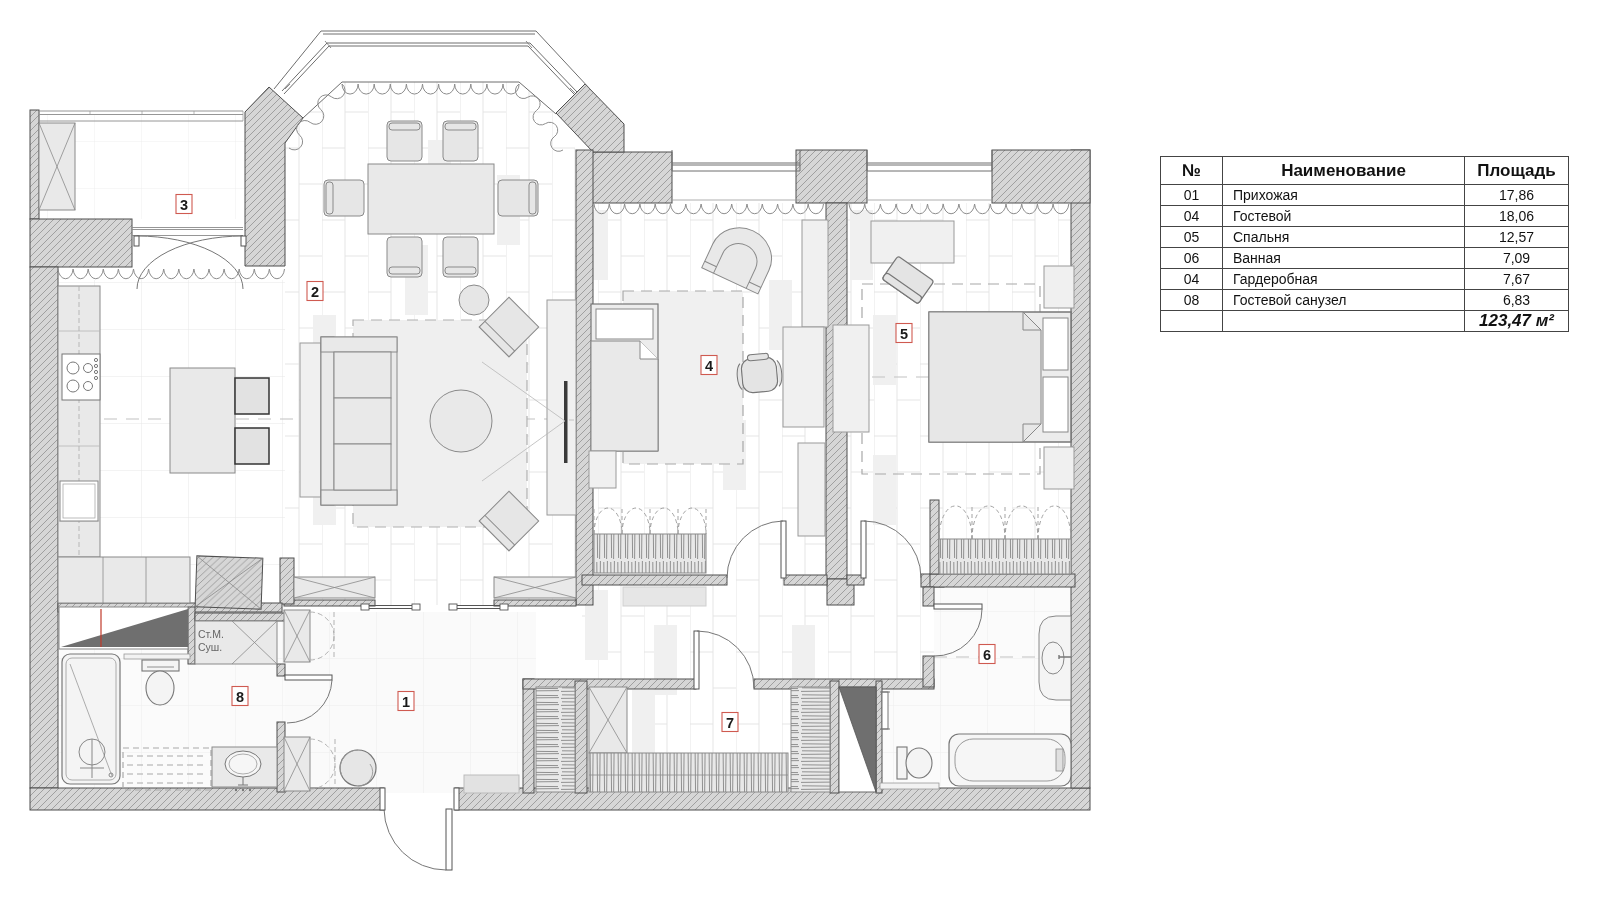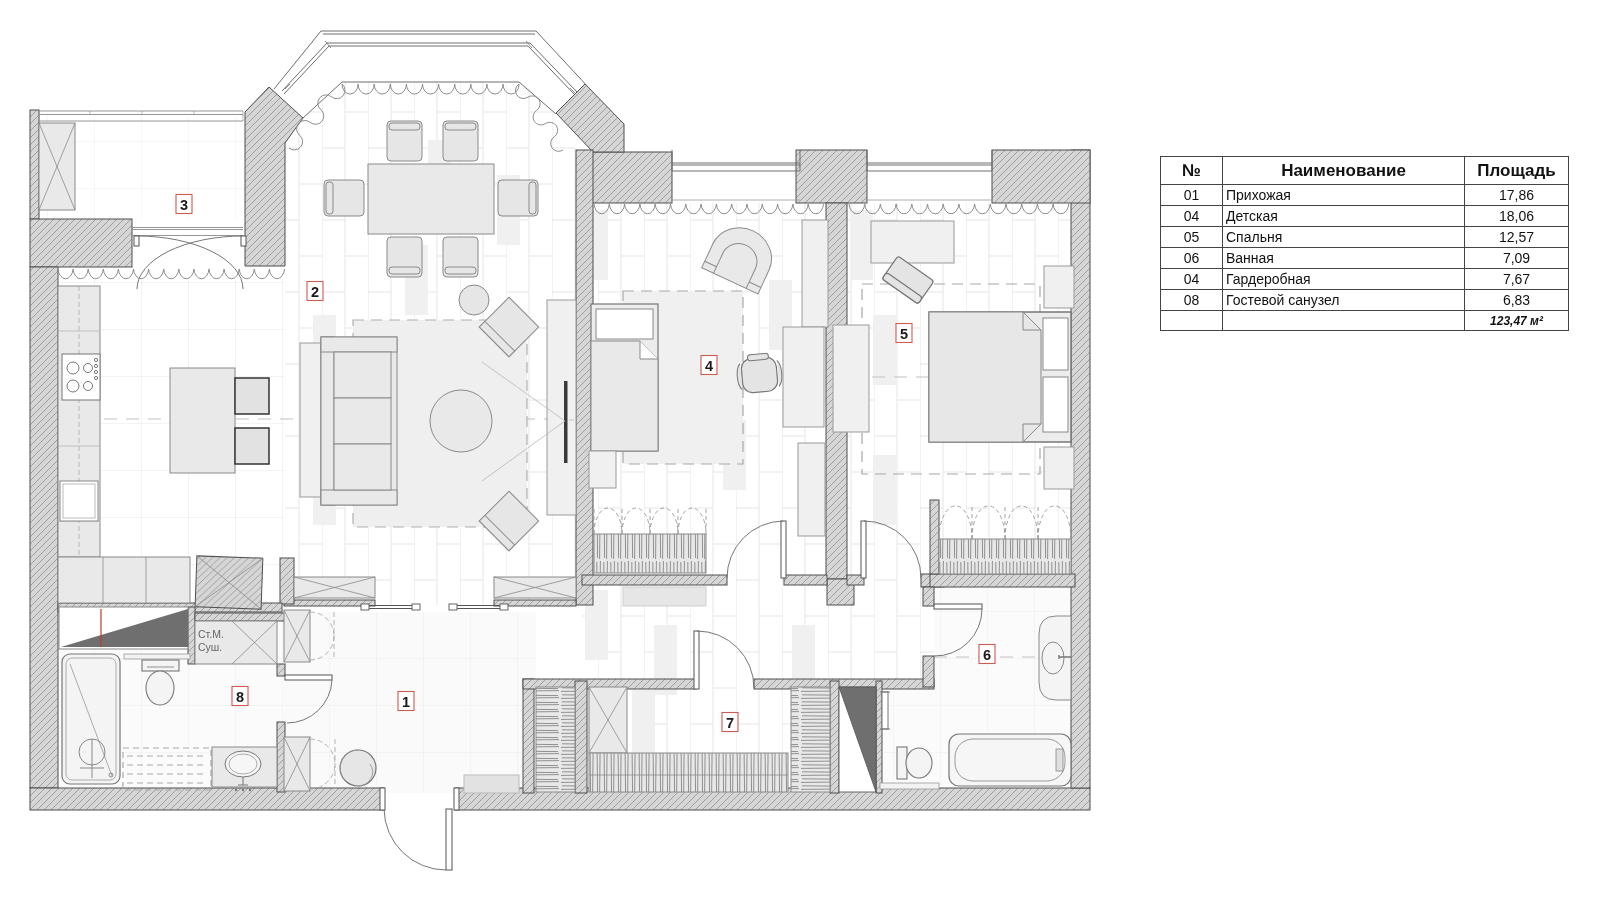--- a/index.html
+++ b/index.html
@@ -1,24 +1,24 @@
 <!DOCTYPE html>
 <html><head><meta charset="utf-8">
 <style>
 html,body{margin:0;padding:0;background:#fff;width:1600px;height:902px;overflow:hidden;
 font-family:"Liberation Sans",sans-serif;}
 #plan{position:absolute;left:0;top:0;}
 #tbl{position:absolute;left:1160px;top:156px;width:408px;table-layout:fixed;border-collapse:collapse;
 font-family:"Liberation Sans",sans-serif;color:#111;}
 #tbl td{border:1px solid #444;padding:0;height:20px;font-size:14px;vertical-align:middle;}
 #tbl td.n{width:59px;text-align:center;}
-#tbl td.nm{width:239px;text-align:left;padding-left:3px;}
+#tbl td.nm{width:239px;text-align:left;padding-left:10px;}
 #tbl td.ar{width:101px;text-align:center;margin-left:20px;}
 #tbl tr.hd td{height:27px;font-size:17px;font-weight:bold;text-align:center;padding-left:0;}
-#tbl tr.tot td{height:19px;font-size:12px;font-weight:bold;font-style:italic;text-align:center;}
+#tbl tr.tot td{height:19px;font-size:17px;font-weight:bold;font-style:italic;text-align:center;}
 </style></head><body>
 <svg id="plan" width="1600" height="902" viewBox="0 0 1600 902">
 <defs>
 <pattern id="hatch" width="7" height="7" patternUnits="userSpaceOnUse">
   <rect width="7" height="7" fill="#d6d6d6"></rect>
   <path d="M-1,8 L8,-1 M-1,1 L1,-1 M6,8 L8,6" stroke="#999" stroke-width="0.9" fill="none"></path>
 </pattern>
 <pattern id="tiles" width="47" height="47" patternUnits="userSpaceOnUse">
   <rect width="47" height="47" fill="#fff"></rect>
   <path d="M0,0 H47 M0,0 V47" stroke="#e7e7e7" stroke-width="1" fill="none"></path>
@@ -509,21 +509,21 @@
         <td class="nm">Наименование</td>
         <td class="ar">Площадь</td>
       </tr>
 <tr>
         <td class="n">01</td>
         <td class="nm">Прихожая</td>
         <td class="ar">17,86</td>
       </tr>
 <tr>
         <td class="n">04</td>
-        <td class="nm">Детская</td>
+        <td class="nm">Гостевой</td>
         <td class="ar">18,06</td>
       </tr>
 <tr>
         <td class="n">05</td>
         <td class="nm">Спальня</td>
         <td class="ar">12,57</td>
       </tr>
 <tr>
         <td class="n">06</td>
         <td class="nm">Ванная</td>

